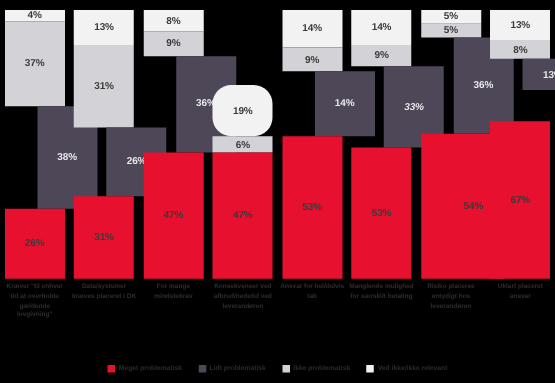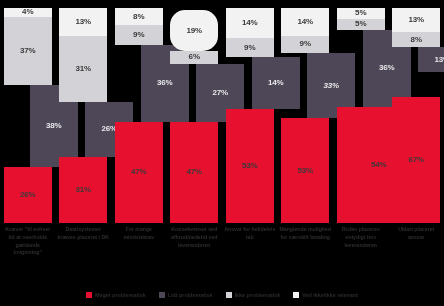--- a/index.html
+++ b/index.html
@@ -112,23 +112,20 @@
         </div>
       </div>
       <div class="bar-col">
         <div class="bar-stack">
           <div class="seg s3" style="height: 19%; border-radius: 15px;">
             <span>19%</span>
           </div>
           <div class="seg s2" style="height: 6%;">
             <span>6%</span>
           </div>
-          <div class="seg s1" style="height: 27%;">
-            <span>27%</span>
-          </div>
           <div class="seg s0" style="height: 47%;">
             <span>47%</span>
           </div>
         </div>
       </div>
       <div class="bar-col">
         <div class="bar-stack">
           <div class="seg s3" style="height: 14%;">
             <span>14%</span>
           </div>

